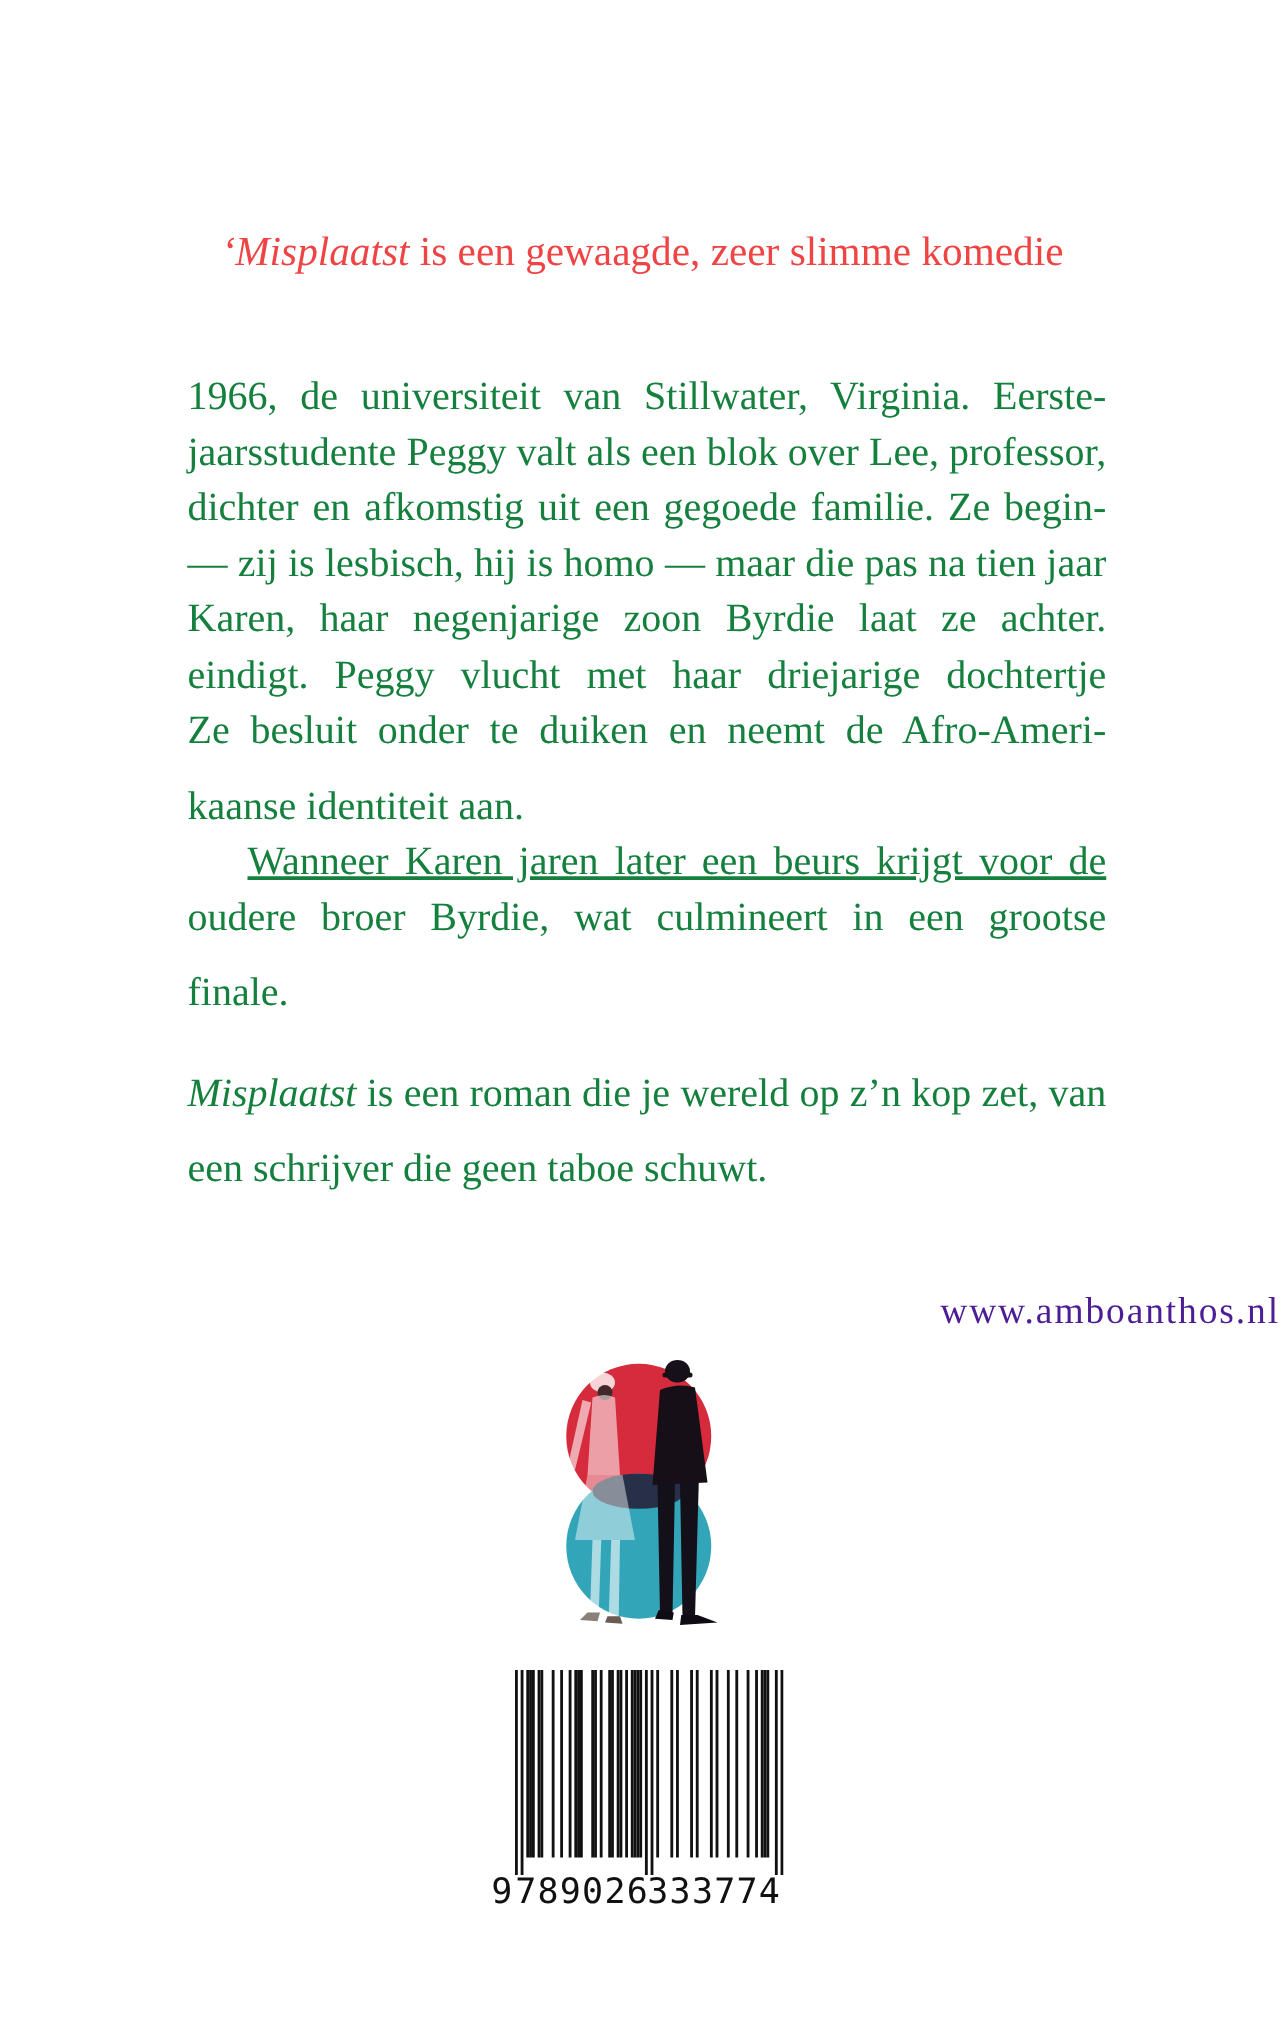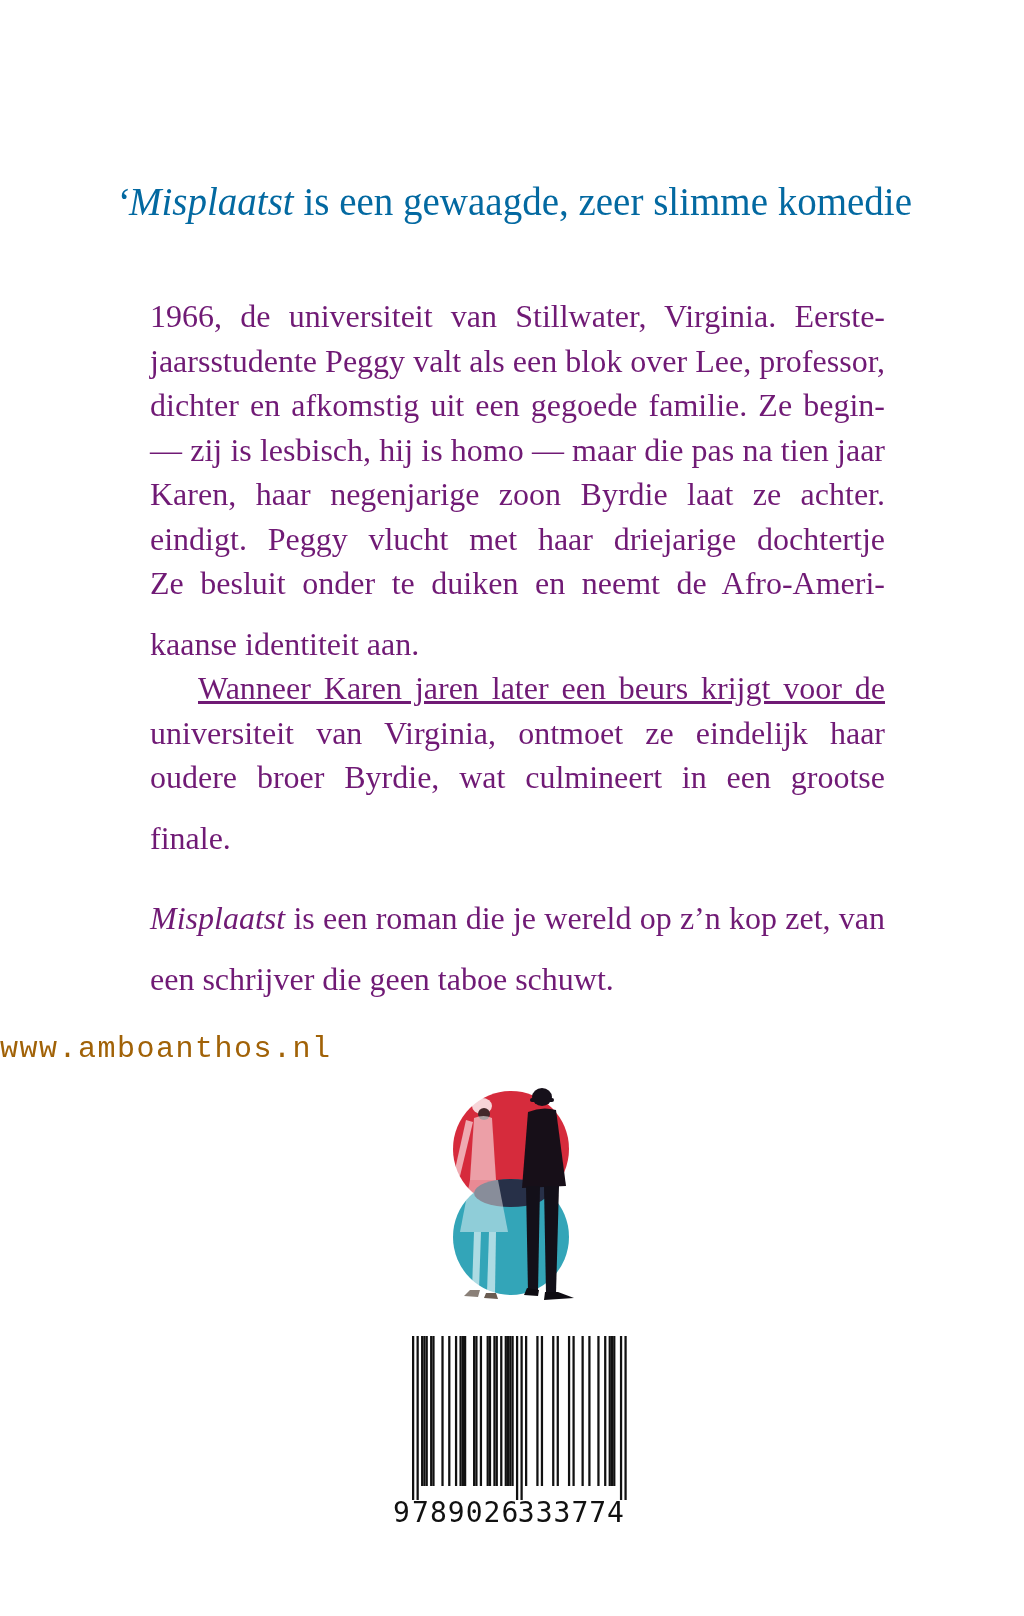--- a/index.html
+++ b/index.html
@@ -9,54 +9,53 @@
     height: 1616px;
     background: #ffffff;
     overflow: hidden;
     font-family: "Liberation Serif", serif;
   }
   
   .quote {
     position: absolute;
     top: 180px; left: 4px; right: 0;
     text-align: center;
-    font-size: 39px;
+    font-size: 33px;
     line-height: 44px;
-    color: #0369a1;
+    color: #ef4444;
   }
   .quote em { font-style: italic; }
   
   .body-text {
     position: absolute;
     top: 294px;
     left: 150px;
     width: 735px;
     font-size: 32px;
     line-height: 44.5px;
-    color: #701a75;
+    color: #15803d;
   }
   .para { margin: 0; }
   .para.gap { margin-top: 36px; }
   .line {
     text-align: justify;
     text-align-last: justify;
     white-space: normal;
   }
   .line.last { text-align-last: left; margin-top: 16px; }
   .line.indent { text-indent: 48px; text-decoration: underline; }
   .line em { font-style: italic; margin-top: 29px; }
   
   .website {
     position: absolute;
     top: 1032px; left: 0; right: 0;
-    text-align: left;
+    text-align: right;
     font-size: 30px;
     letter-spacing: 1.5px;
-    color: #a16207;
-    font-family: Liberation Mono, monospace;
+    color: #4c1d95;
   }
   
   .logo {
     position: absolute;
     left: 386px;
     top: 1064px;
   }
   
   .barcode {
     position: absolute;
@@ -85,21 +84,20 @@
         <div class="line">jaarsstudente Peggy valt als een blok over Lee, professor,</div>
         <div class="line">dichter en afkomstig uit een gegoede familie. Ze begin-</div>
         <div class="line">— zij is lesbisch, hij is homo — maar die pas na tien jaar</div>
         <div class="line">Karen, haar negenjarige zoon Byrdie laat ze achter.</div>
         <div class="line">eindigt. Peggy vlucht met haar driejarige dochtertje</div>
         <div class="line">Ze besluit onder te duiken en neemt de Afro-Ameri-</div>
         <div class="line last">kaanse identiteit aan.</div>
       </div>
       <div class="para">
         <div class="line indent">Wanneer Karen jaren later een beurs krijgt voor de</div>
-        <div class="line">universiteit van Virginia, ontmoet ze eindelijk haar</div>
         <div class="line">oudere broer Byrdie, wat culmineert in een grootse</div>
         <div class="line last">finale.</div>
       </div>
       <div class="para gap">
         <div class="line"><em>Misplaatst</em> is een roman die je wereld op z’n kop zet, van</div>
         <div class="line last">een schrijver die geen taboe schuwt.</div>
       </div>
     </div>
 
   <div class="website">www.amboanthos.nl</div>

